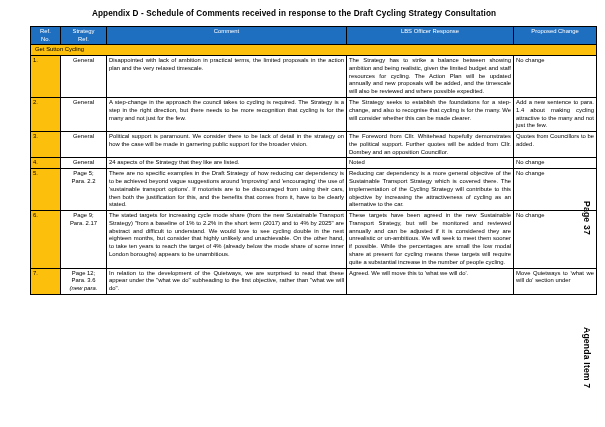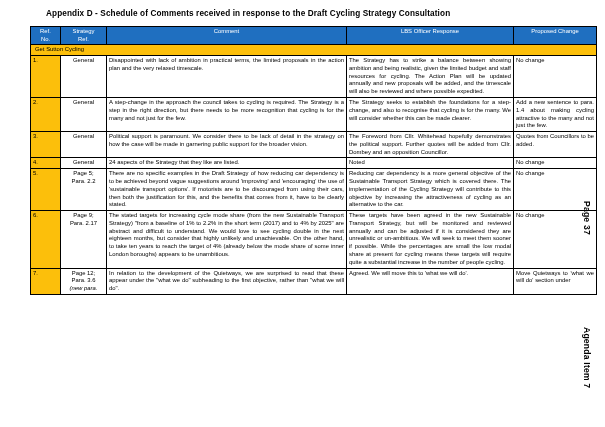--- a/index.html
+++ b/index.html
@@ -15,25 +15,25 @@
     overflow: hidden;
     position: relative;
   }
   #page {
     position: relative;
     width: 605px;
     height: 427px;
     box-sizing: border-box;
   }
   .doc-title {
-    text-align: left;
+    text-align: center;
     font-size: 8.2px;
     font-weight: bold;
     letter-spacing: 0.12px;
-    padding: 9px 30px 7px 46px;
+    padding: 9px 30px 7px 13px;
     line-height: 1.2;
   }
   table.schedule {
     border-collapse: collapse;
     table-layout: fixed;
     width: 566px;
     margin: 0 0 0 30px;
     border: 1px solid #000;
   }
   table.schedule td, table.schedule th {

